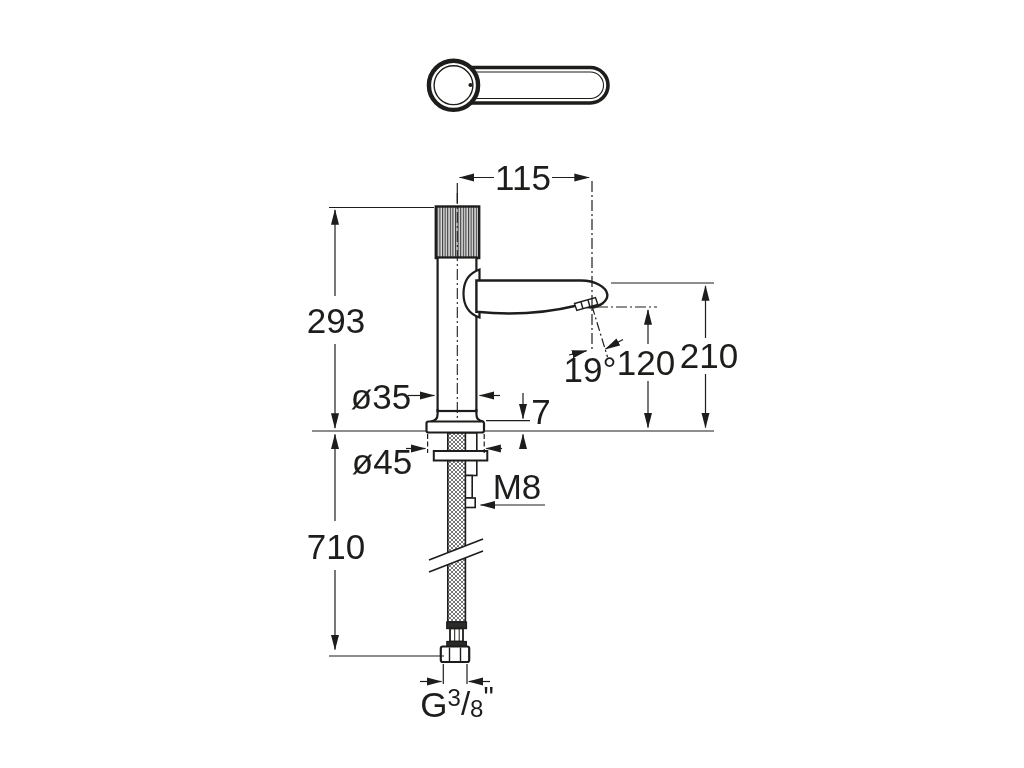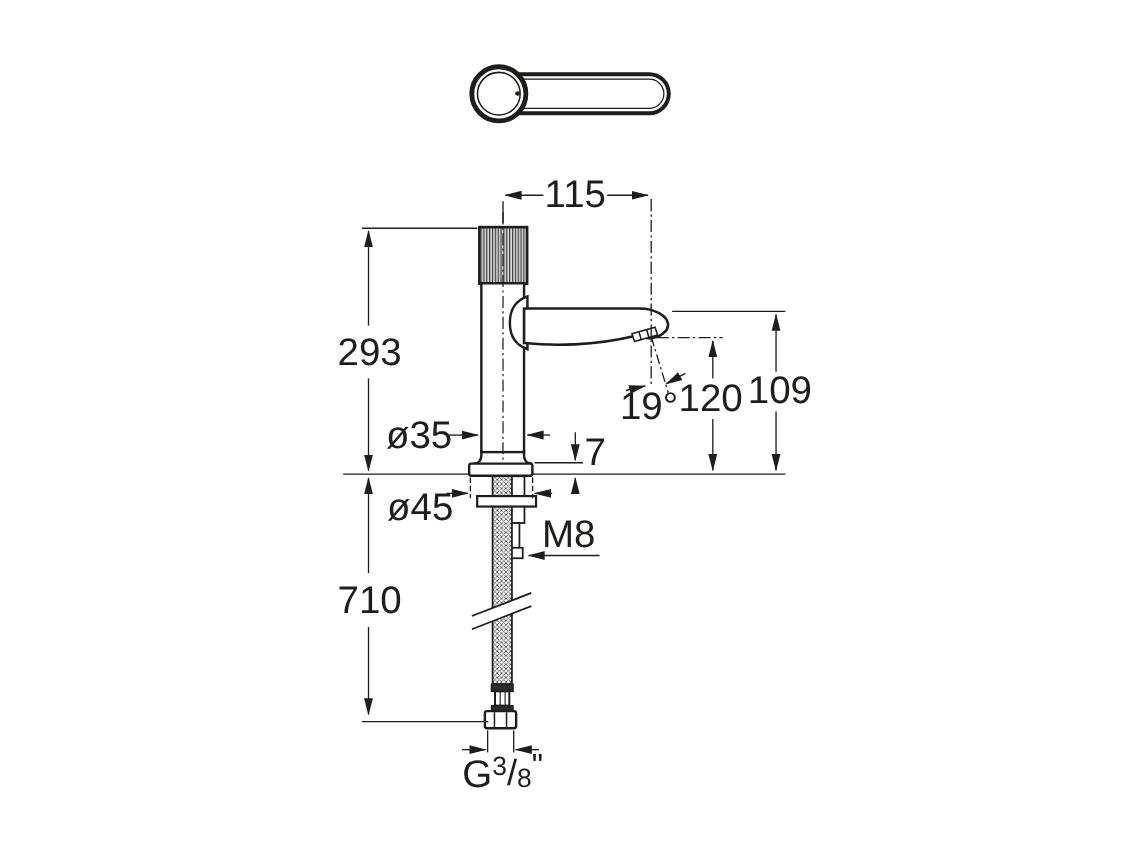--- a/index.html
+++ b/index.html
@@ -138,19 +138,19 @@
 
 <div class="dim-label" style="left:523px;top:177px">115</div>
 <div class="dim-label" style="left:336px;top:320px">293</div>
 <div class="dim-label" style="left:381px;top:396px">ø35</div>
 <div class="dim-label" style="left:382px;top:461px">ø45</div>
 <div class="dim-label" style="left:541px;top:411px">7</div>
 <div class="dim-label" style="left:336px;top:546px">710</div>
 <div class="dim-label" style="left:517px;top:486px">M8</div>
 <div class="dim-label" style="left:590px;top:369px">19°</div>
 <div class="dim-label" style="left:646px;top:362px">120</div>
-<div class="dim-label" style="left:709px;top:355px">109</div>
+<div class="dim-label" style="left:709px;top:355px">210</div>
 
 <div class="dim-label g-label" style="left:457px;top:702px">
   <span>G</span><span class="g-num">3</span><span class="g-slash">/</span><span class="g-den">8</span><span class="g-quote">"</span>
 </div>
 
 </div>
 
 </body></html>

